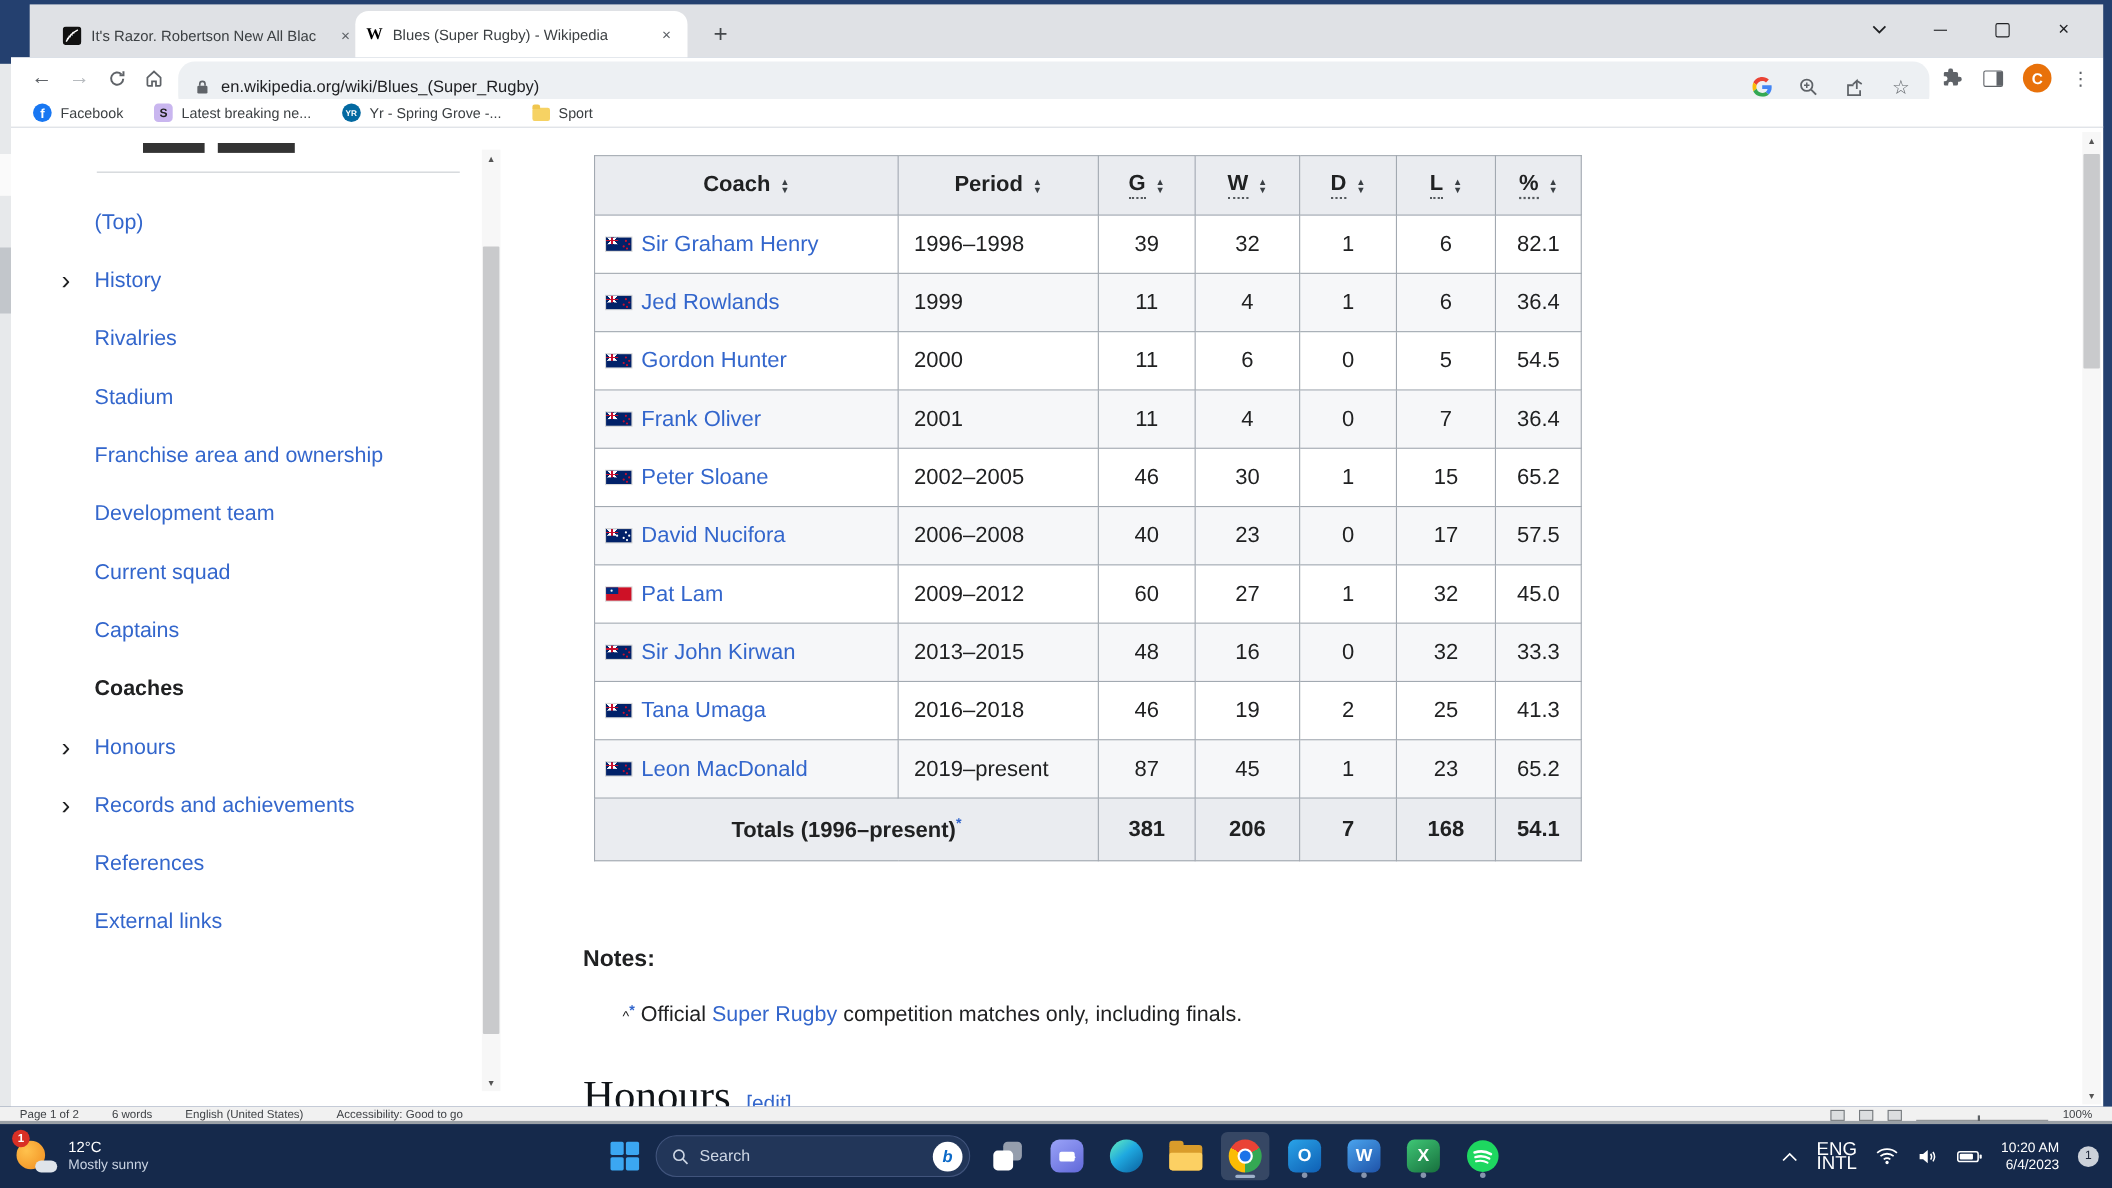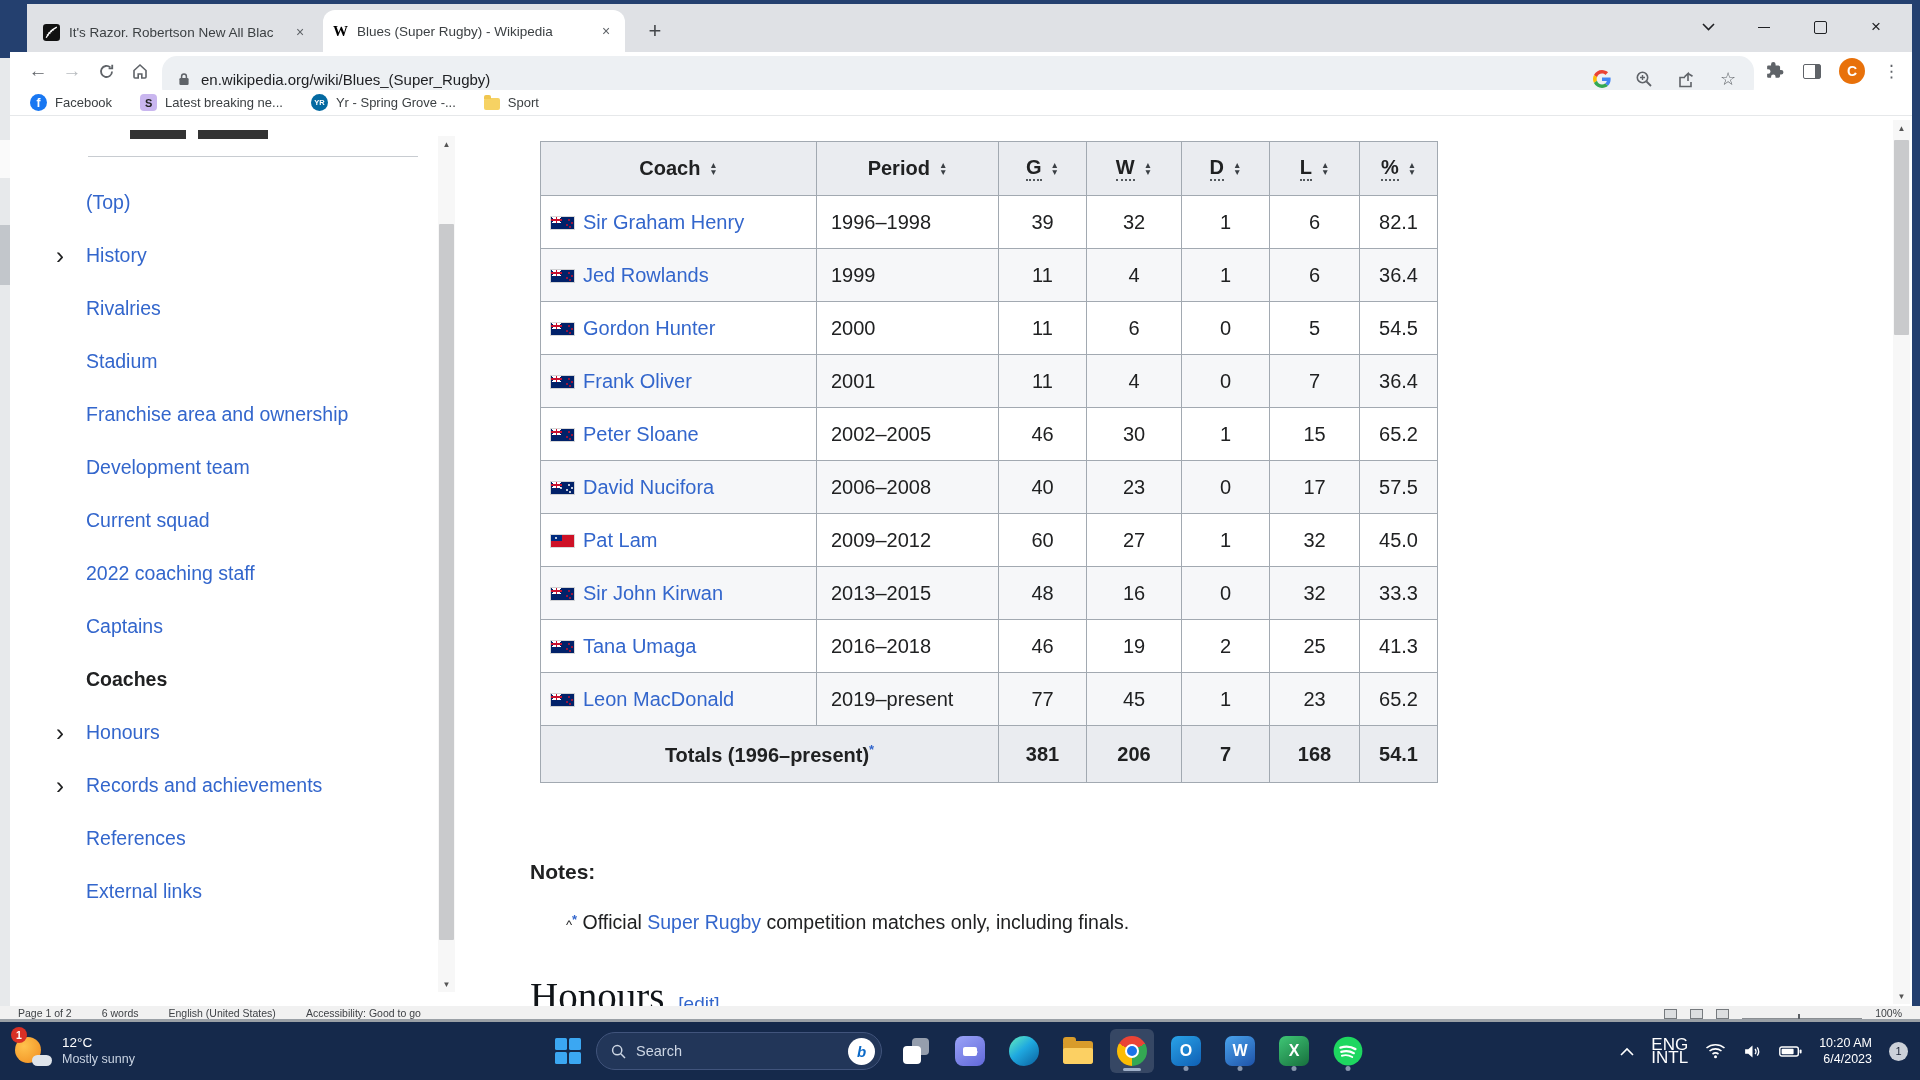--- a/index.html
+++ b/index.html
@@ -3,21 +3,21 @@
 <meta charset="utf-8">
 <title>Blues (Super Rugby) - Wikipedia</title>
 <style>
   html,body{margin:0;padding:0}
   body{background:#203a66;font-family:"Liberation Sans",sans-serif}
   .screen{position:relative;width:1920px;height:1080px;background:#24406f;overflow:hidden}
 
   
   .tabstrip{position:absolute;left:27px;top:4px;width:1885px;height:48px;background:#dfe1e5}
   .tab{position:absolute;display:flex;align-items:center;gap:9px;padding:0 10px;font-size:13.5px;color:#3c4043;box-sizing:border-box;cursor:default}
-  .tab-inactive{left:6px;top:9px;width:286px;height:38px}
+  .tab-inactive{left:20px;top:9px;width:286px;height:38px}
   .tab-active{left:296px;top:6px;width:302px;height:42px;background:#fff;border-radius:12px 12px 0 0}
   .tab-title{flex:1;white-space:nowrap;overflow:hidden;text-overflow:clip}
   .tab-close{flex:none;width:18px;height:18px;border-radius:50%;display:flex;align-items:center;justify-content:center;font-size:14px;color:#5f6368}
   .fav-fern{flex:none;width:17px;height:17px}
   .fav-w{flex:none;font-family:"Liberation Serif",serif;font-weight:bold;font-size:15px;color:#000}
   .newtab{position:absolute;left:614px;top:13px;width:28px;height:28px;display:flex;align-items:center;justify-content:center;font-size:22px;color:#44474b}
   .winctls{position:absolute;right:8px;top:0;height:46px;display:flex;align-items:center}
   .wbtn{width:56px;height:46px;display:flex;align-items:center;justify-content:center;color:#202124}
   .max-box{width:11px;height:11px;border:1.4px solid #202124;border-radius:2px}
   .min-bar{width:12px;height:0;border-top:1.6px solid #202124}
@@ -300,24 +300,20 @@
           <span class="toc-chev"></span>
           <a class="toc-link">Franchise area and ownership</a>
         </li>
         <li class="toc-item">
           <span class="toc-chev"></span>
           <a class="toc-link">Development team</a>
         </li>
         <li class="toc-item">
           <span class="toc-chev"></span>
           <a class="toc-link">Current squad</a>
-        </li>
-        <li class="toc-item">
-          <span class="toc-chev"></span>
-          <a class="toc-link">2022 coaching staff</a>
         </li>
         <li class="toc-item">
           <span class="toc-chev"></span>
           <a class="toc-link">Captains</a>
         </li>
         <li class="toc-item">
           <span class="toc-chev"></span>
           <span class="toc-current">Coaches</span>
         </li>
         <li class="toc-item">
@@ -499,21 +495,21 @@
             <td class="c-period">2016–2018</td>
             <td class="c-num">46</td>
             <td class="c-num">19</td>
             <td class="c-num">2</td>
             <td class="c-num">25</td>
             <td class="c-num">41.3</td>
           </tr>
           <tr>
             <td class="c-coach"><span class="flag flag-nz"></span><a class="wlink">Leon MacDonald</a></td>
             <td class="c-period">2019–present</td>
-            <td class="c-num">77</td>
+            <td class="c-num">87</td>
             <td class="c-num">45</td>
             <td class="c-num">1</td>
             <td class="c-num">23</td>
             <td class="c-num">65.2</td>
           </tr>
         </tbody>
       <tbody>
         <tr class="totals-row">
           <td colspan="2"><span>Totals (1996–present)</span><sup class="ref">*</sup></td>
           <td class="c-num">381</td>

